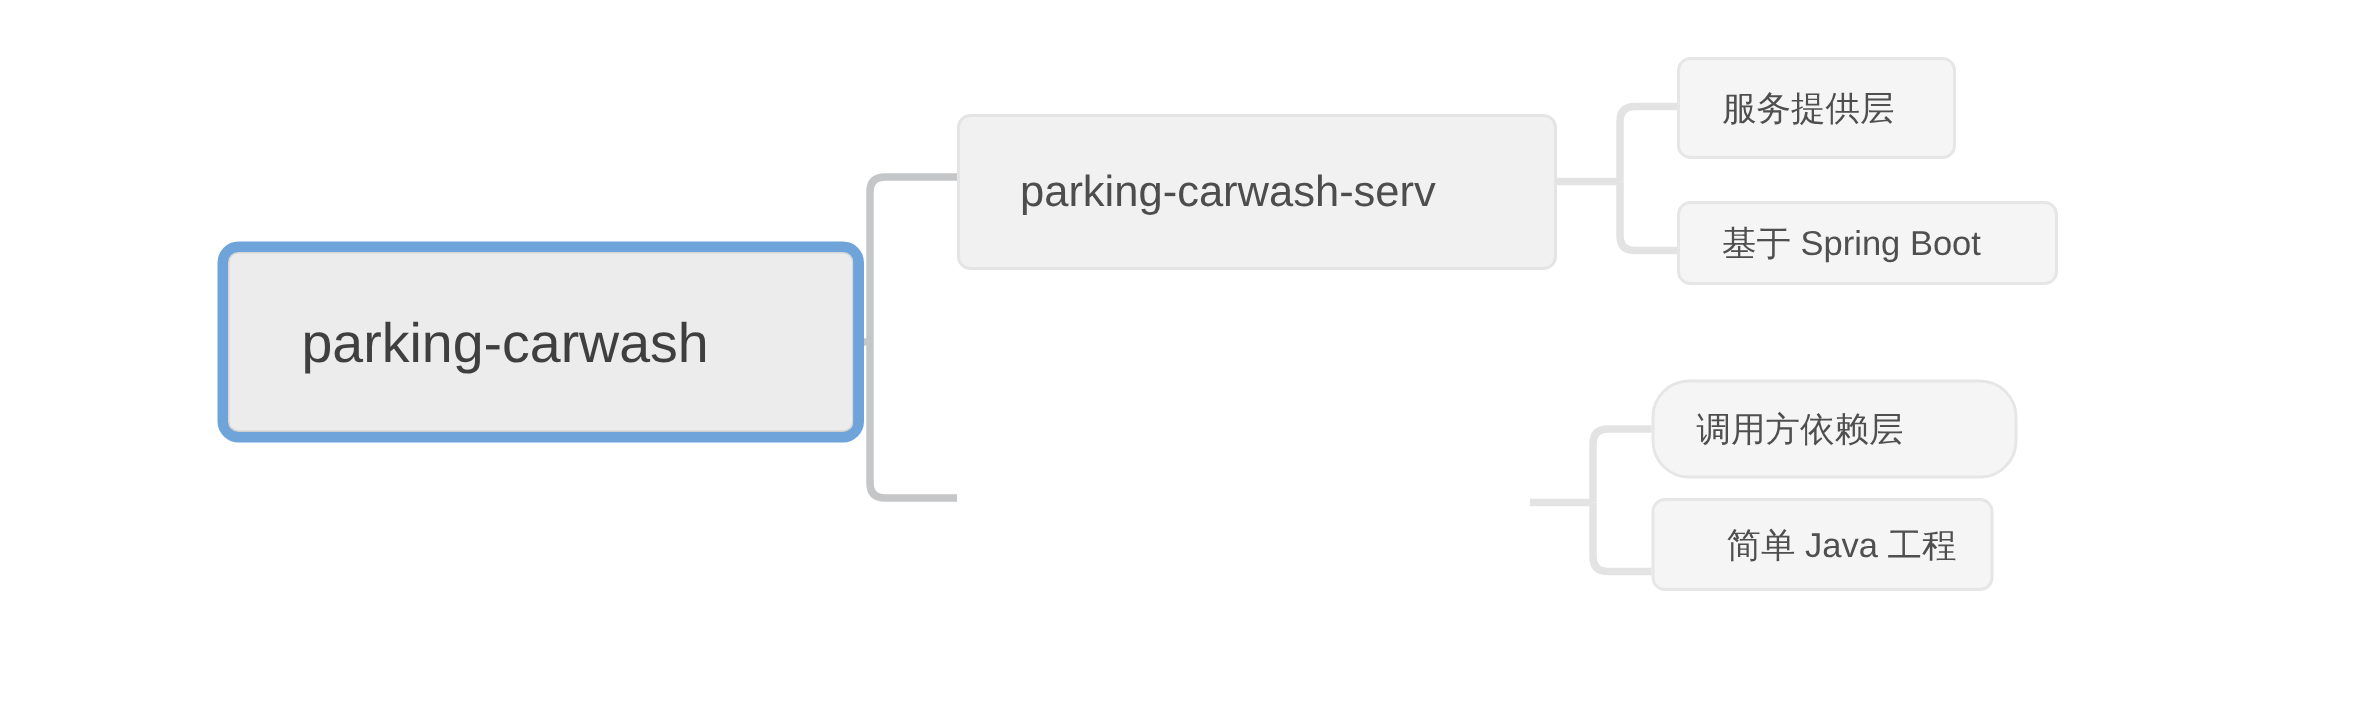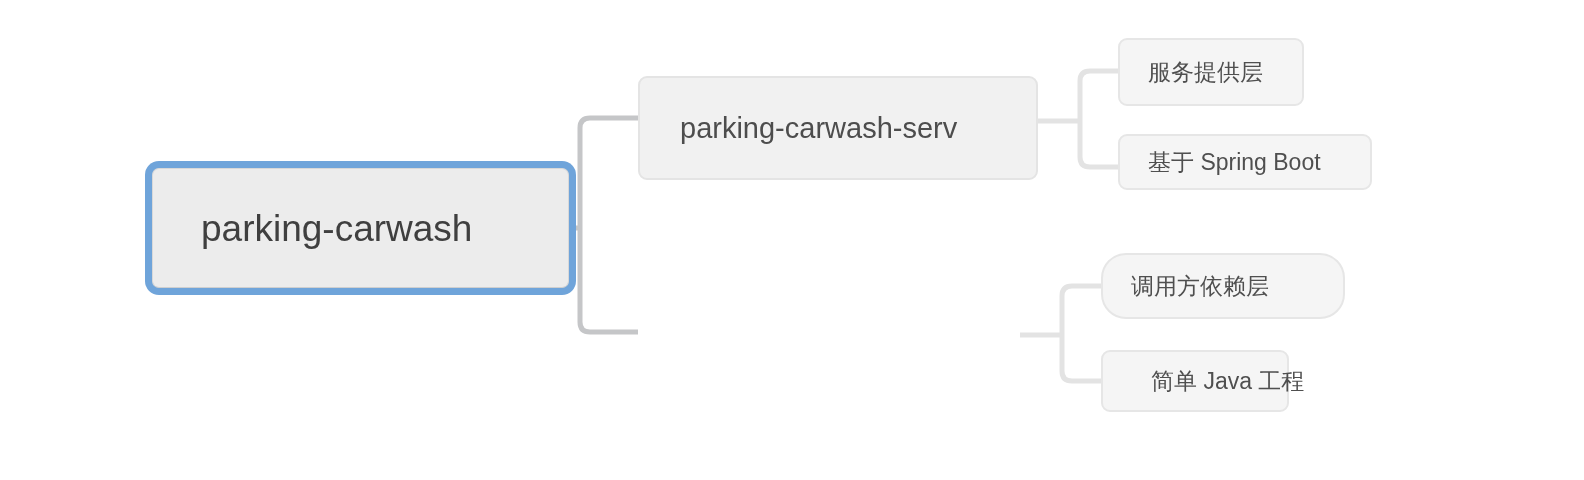--- a/index.html
+++ b/index.html
@@ -106,17 +106,17 @@
 
   <div class="node node-level3" style="left:1118px; top:134px; width:254px; height:56px;">
     <span>基于 Spring Boot</span>
   </div>
 
 
   <div class="node node-level3" style="left:1101px; top:253px; width:244px; height:66px;border-radius:25px;">
     <span>调用方依赖层</span>
   </div>
 
-  <div class="node node-level3" style="left:1101px; top:350px; width:188px; height:62px;padding-left:48px;">
+  <div class="node node-level3" style="left:1101px; top:332px; width:228px; height:62px;padding-left:48px;">
     <span>简单 Java 工程</span>
   </div>
 
 </div>
 
 </body></html>

